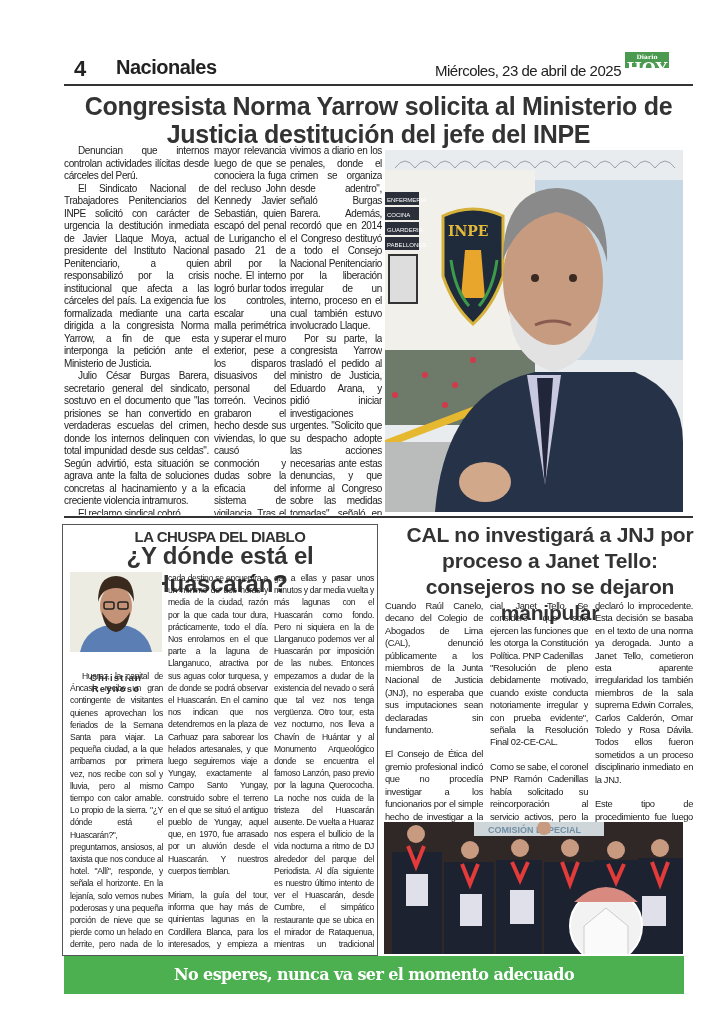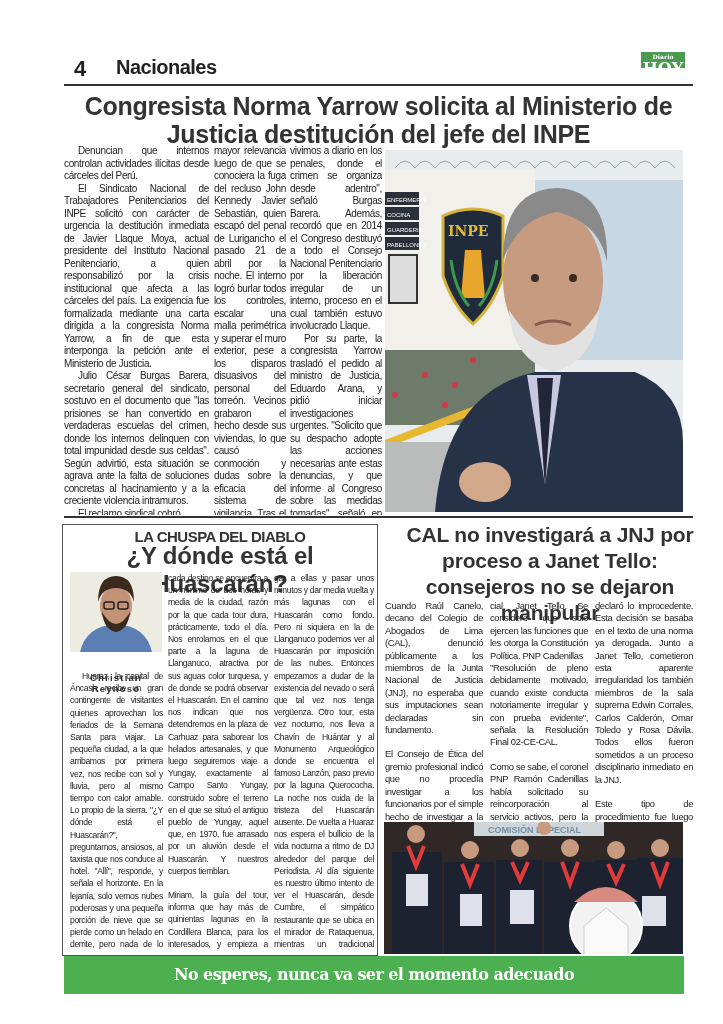--- a/index.html
+++ b/index.html
@@ -3,21 +3,21 @@
 <meta charset="utf-8">
 <style>
   * { margin:0; padding:0; box-sizing:border-box; }
   html, body { width:723px; height:1024px; background:#ffffff; overflow:hidden; }
   body { font-family:"Liberation Sans", sans-serif; color:#222; position:relative; }
 
   .page-header { position:absolute; left:64px; top:48px; width:629px; height:38px; border-bottom:2px solid #333; }
   .page-num { position:absolute; left:10px; top:8px; font-size:22px; font-weight:bold; color:#222; }
   .section-name { position:absolute; left:52px; top:8px; font-size:20px; font-weight:bold; color:#222; letter-spacing:-0.5px;text-align:center; }
   .pub-date { position:absolute; right:72px; top:14px; font-size:15px; color:#222; letter-spacing:-0.5px; }
-  .logo { position:absolute; right:8px; top:4px; width:44px; height:16px; background:#4a9a4f; color:#fff; text-align:center; }
+  .logo { position:absolute; right:24px; top:4px; width:44px; height:16px; background:#4a9a4f; color:#fff; text-align:center; }
   .logo .small { font-size:6px; font-weight:bold; line-height:8px; display:block; padding-top:1px; font-family:"DejaVu Serif", serif; }
   .logo .big { font-size:16px; font-weight:bold; line-height:16px; display:block; font-family:"DejaVu Serif", serif; }
 
   .main-headline { position:absolute; left:64px; top:92px; width:629px; text-align:center; font-size:25px; font-weight:bold; line-height:28px; color:#333; letter-spacing:-0.3px; }
 
   .col { position:absolute; font-size:10px; line-height:12.5px; text-align:justify; color:#222; letter-spacing:-0.35px; }
   .col p { text-indent:14px; }
   .col p.noindent { text-indent:0; }
   .col p.gap { margin-top:12px; }
 
@@ -48,20 +48,21 @@
   .photo-cal { position:absolute; left:384px; top:822px; width:299px; height:132px; overflow:hidden; background:#3a2d2a; }
 
   .footer-banner { position:absolute; left:64px; top:956px; width:620px; height:38px; background:#4caf50; color:#fff; text-align:center; font-family:"DejaVu Serif", serif; font-weight:bold; font-size:16px; line-height:38px; letter-spacing:-0.6px; }
 </style>
 </head>
 <body>
 
 <div class="page-header">
   <span class="page-num">4</span>
   <span class="section-name">Nacionales</span>
+  <span class="pub-date">Miércoles, 23 de abril de 2025</span>
   <div class="logo">
     <span class="small">Diario</span>
     <span class="big">HOY</span>
   </div>
 </div>
 
 <h1 class="main-headline">Congresista Norma Yarrow solicita al Ministerio de Justicia destitución del jefe del INPE</h1>
 
 <div class="col c1">
   <p>Denuncian que internos controlan actividades ilícitas desde cárceles del Perú.</p>

